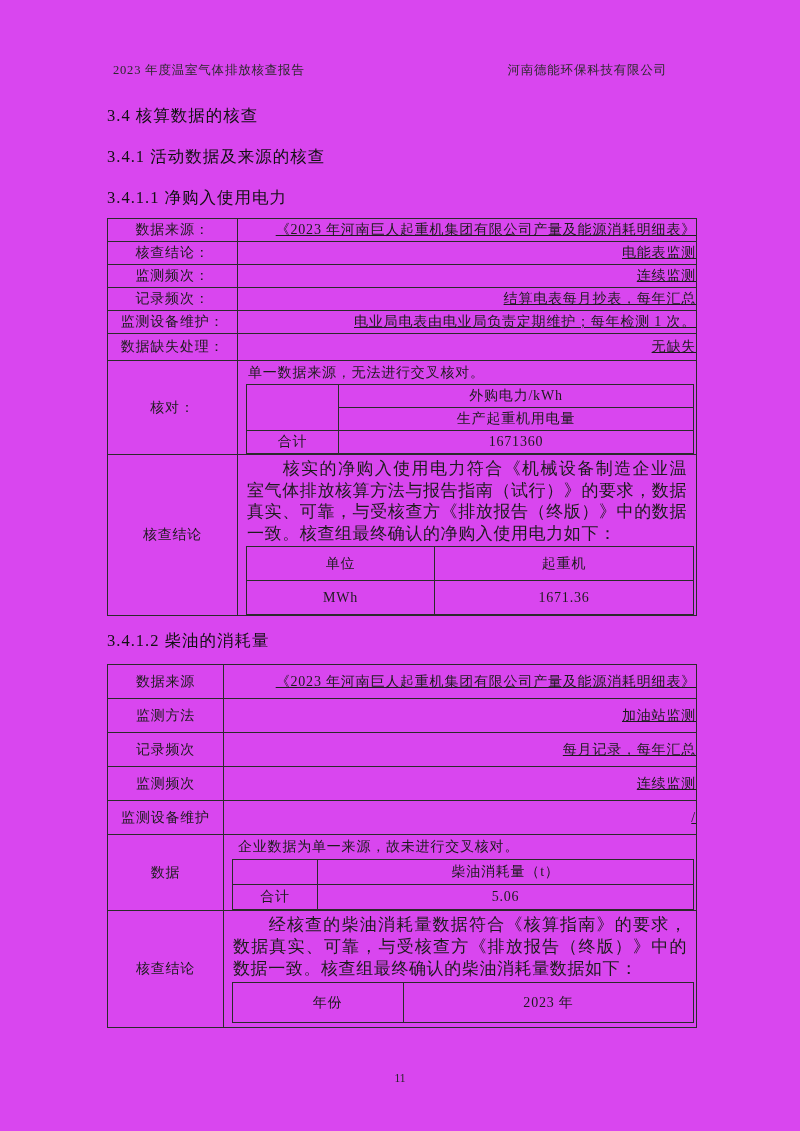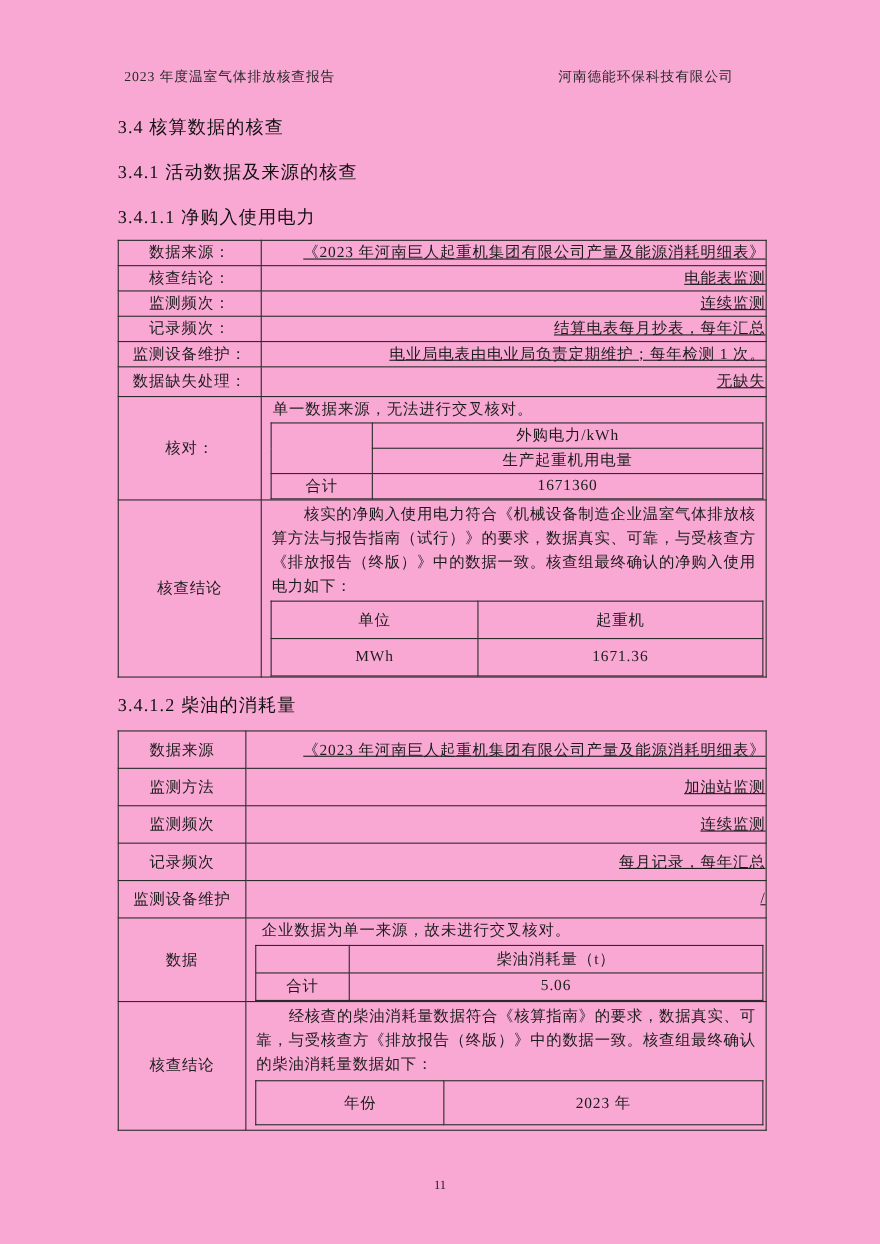--- a/index.html
+++ b/index.html
@@ -1,21 +1,21 @@
 <!DOCTYPE html>
 <html><head>
 <meta charset="utf-8">
 <style>
   * { margin:0; padding:0; box-sizing:border-box; }
   html,body { background:#e8e8e8; }
   .page {
     position:relative;
     width:800px; height:1131px;
     margin:0 auto;
-    background:#f9a8d4;
+    background:#d946ef;
     color:#1c1c1c;
     font-family:"Liberation Serif","DejaVu Serif",serif;
     overflow:hidden;
   }
   
   .hdr {
     position:absolute; top:62px; left:113px; right:133px;
     display:flex; justify-content:space-between; align-items:baseline;
     font-size:12.5px; letter-spacing:0.8px; color:#2a2a2a;
   }
@@ -36,21 +36,21 @@
   .t1 td.lbl { width:130px; }
   .t1 tr.r { height:23px; }
   .t1 tr.rl { height:27px; }
   .t1 .note { line-height:23px; padding-left:10px; text-align:left; font-size:14px; letter-spacing:0.8px; }
   table.nest { width:calc(100% - 10px); margin-left:8px; border:1px solid #2b2b2b; }
   table.nest td { text-align:center; }
   .nest-check td.c1 { width:92px; }
   .nest-check tr { height:23px; }
   .nest-concl1 td.c1 { width:188px; }
   .nest-concl1 tr { height:34px; }
-  .para { text-align:justify; text-indent:2.1em; line-height:21.5px; padding:3px 9px 2px 9px; font-size:14px; letter-spacing:0.6px; }
+  .para { text-align:justify; text-indent:2.1em; line-height:21.5px; padding:3px 9px 2px 9px; font-size:17px; letter-spacing:0.6px; }
 
   
   .t2 td.lbl { width:116px; }
   .t2 tr.r { height:34px; }
   .t2 .note { line-height:24px; padding-left:14px; text-align:left; }
   .nest-data td.c1 { width:85px; }
   .nest-data tr { height:25px;padding-left:34px; }
   .nest-concl2 { margin-bottom:4px; width:calc(100% - 12px); }
   .nest-concl2 td.c1 { width:171px;padding-left:19px; }
   .nest-concl2 tr { height:40px; }
@@ -148,28 +148,28 @@
       <tbody>
           <tr class="r">
         <td class="lbl">数据来源</td>
         <td class="val">《2023 年河南巨人起重机集团有限公司产量及能源消耗明细表》</td>
       </tr>
       <tr class="r">
         <td class="lbl">监测方法</td>
         <td class="val">加油站监测</td>
       </tr>
       <tr class="r">
+        <td class="lbl">记录频次</td>
+        <td class="val">每月记录，每年汇总</td>
+      </tr>
+      <tr class="r">
         <td class="lbl">监测频次</td>
         <td class="val">连续监测</td>
       </tr>
       <tr class="r">
-        <td class="lbl">记录频次</td>
-        <td class="val">每月记录，每年汇总</td>
-      </tr>
-      <tr class="r">
         <td class="lbl">监测设备维护</td>
         <td class="val">/</td>
       </tr>
       <tr>
         <td class="lbl">数据</td>
         <td class="cmplx">
           <div class="note">企业数据为单一来源，故未进行交叉核对。</div>
           <table class="nest nest-data">
             <tbody>
                   <tr>

